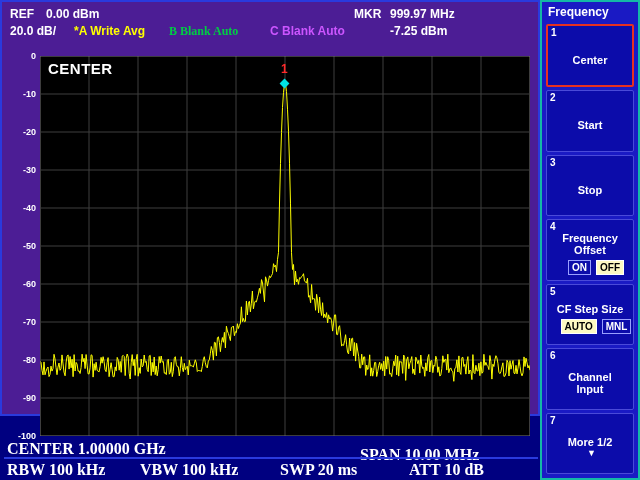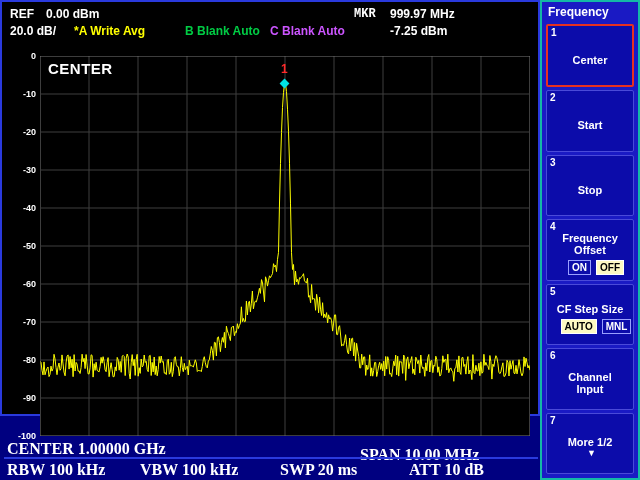--- a/index.html
+++ b/index.html
@@ -2,21 +2,21 @@
 <html><head>
 <meta charset="utf-8">
 <style>
   * { margin:0; padding:0; box-sizing:border-box; }
   html,body { width:640px; height:480px; background:#000; }
   body { font-family:"Liberation Sans", sans-serif; font-weight:bold; }
   .screen { position:relative; width:640px; height:480px; background:#000080; overflow:hidden; }
 
   
   .display { position:absolute; left:0; top:0; width:540px; height:416px;
-             background:#000000; border:2px solid #2a3add; }
+             background:#4c1d95; border:2px solid #2a3add; }
   .hdr span { position:absolute; font-size:12px; color:#fff; white-space:nowrap; }
   .hdr .c-a { color:#ffff00; } .hdr .c-b { color:#00cc44; } .hdr .c-c { color:#cc55ff; }
 
   .plot-wrap { position:absolute; left:38px; top:54px; width:490px; height:380px; background:#000; }
   .plot-wrap svg { position:absolute; left:0; top:0; }
   .annot { position:absolute; left:8px; top:4px; color:#fff; font-size:15px; line-height:17px; letter-spacing:0.5px; }
   .mk-num { position:absolute; color:#ff2a2a; font-size:12px; }
   .mk-diamond { position:absolute; width:7px; height:7px; background:#00e5e5; transform:rotate(45deg); }
 
   .ylabels span { position:absolute; width:34px; text-align:right; font-size:9px; color:#fff; }
@@ -44,25 +44,25 @@
 </head>
 <body>
 
 <div class="screen">
 
   <div class="display">
 
     <div class="hdr">
       <span style="left:8px;  top:5px;">REF</span>
       <span style="left:44px; top:5px;">0.00 dBm</span>
-      <span style="left:352px;top:5px;font-family:Liberation Mono, monospace;">MKR</span>
+      <span style="left:352px;top:5px;">MKR</span>
       <span style="left:388px;top:5px;">999.97 MHz</span>
       <span style="left:8px;  top:22px;">20.0 dB/</span>
       <span style="left:72px; top:22px;" class="c-a">*A Write Avg</span>
-      <span style="left:183px;top:22px;" class="c-b">B Blank Auto</span>
+      <span style="left:167px;top:22px;font-family:Liberation Serif, serif;" class="c-b">B Blank Auto</span>
       <span style="left:268px;top:22px;text-align:center;" class="c-c">C Blank Auto</span>
       <span style="left:388px;top:22px;">-7.25 dBm</span>
     </div>
 
     <div class="ylabels">
         <span style="top: 49px; left: 0px;">0</span>
         <span style="top: 87px; left: 0px;">-10</span>
         <span style="top: 125px; left: 0px;">-20</span>
         <span style="top: 163px; left: 0px;">-30</span>
         <span style="top: 201px; left: 0px;">-40</span>

